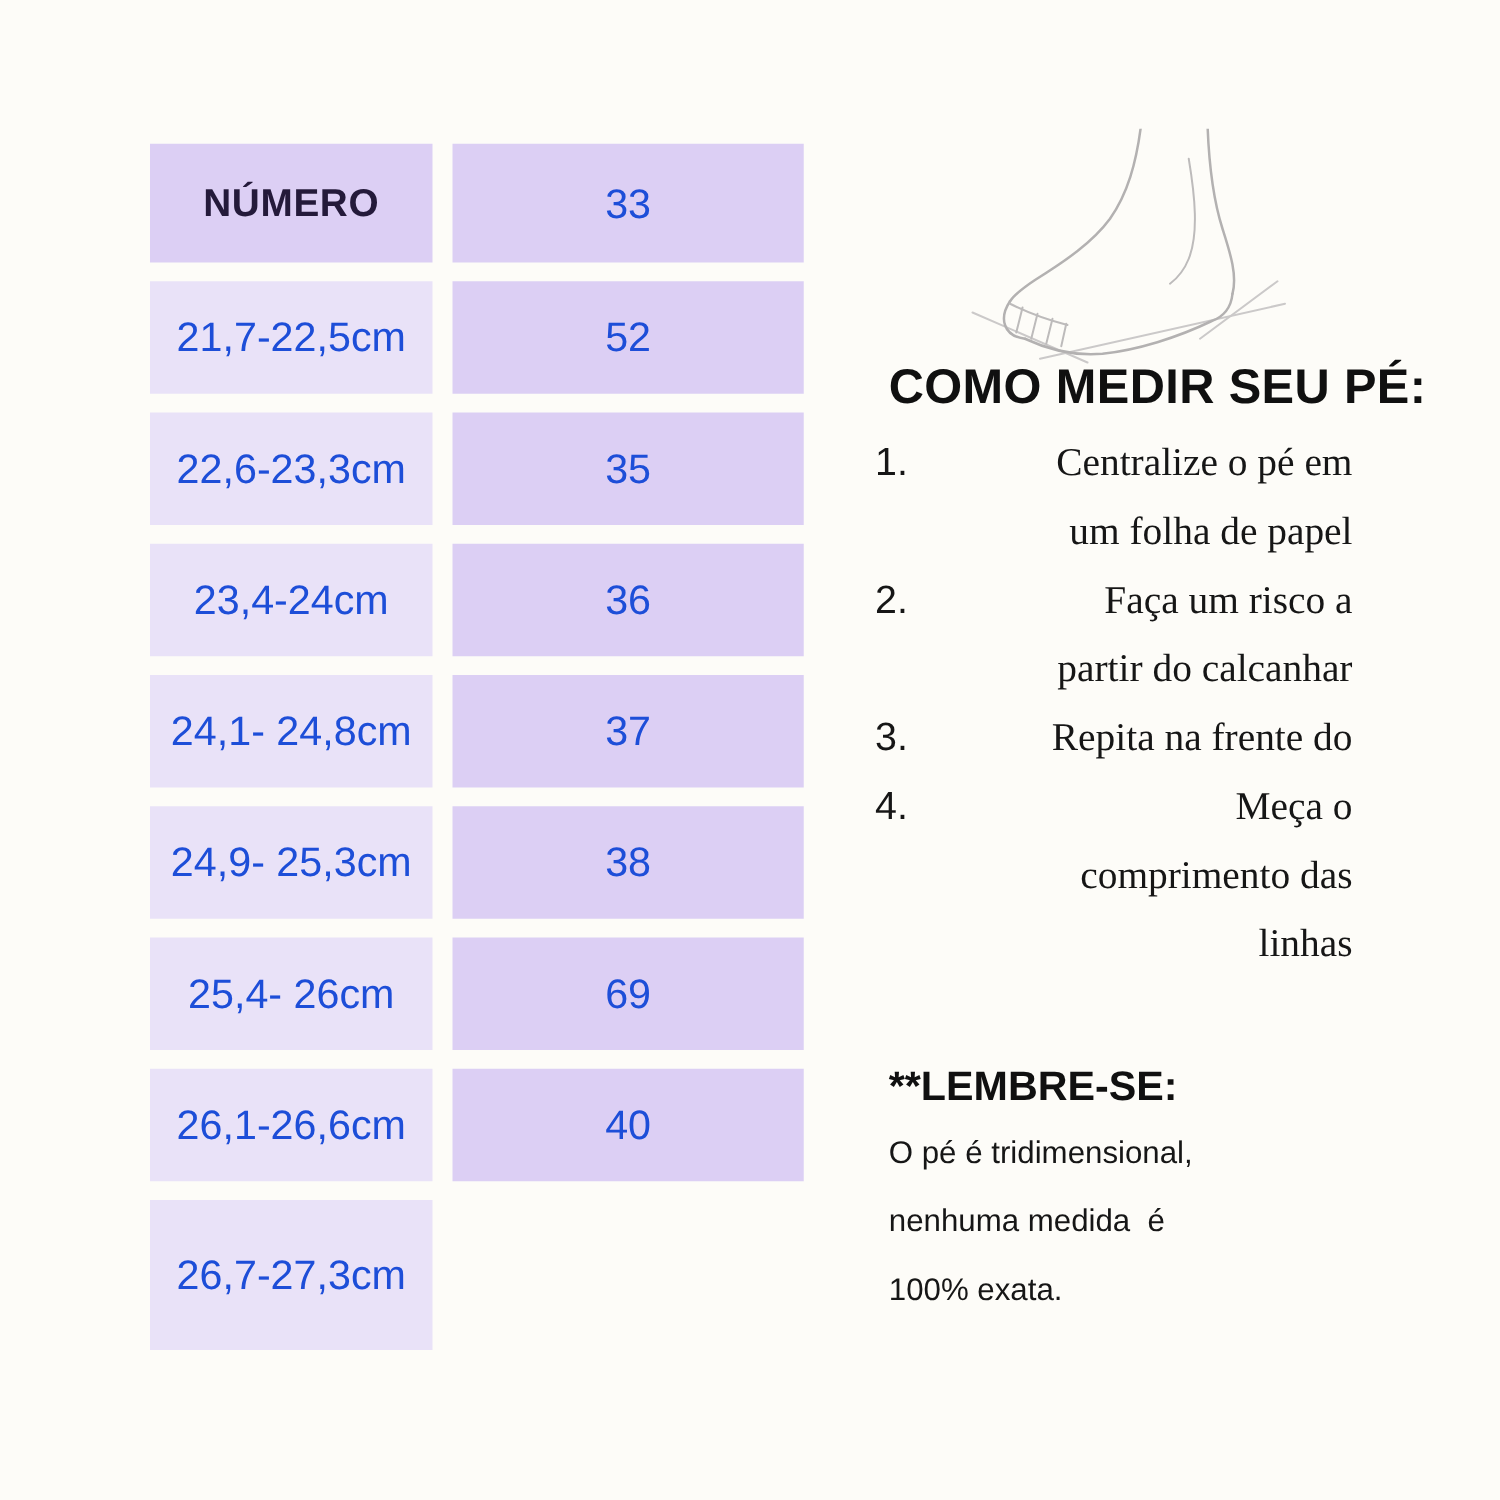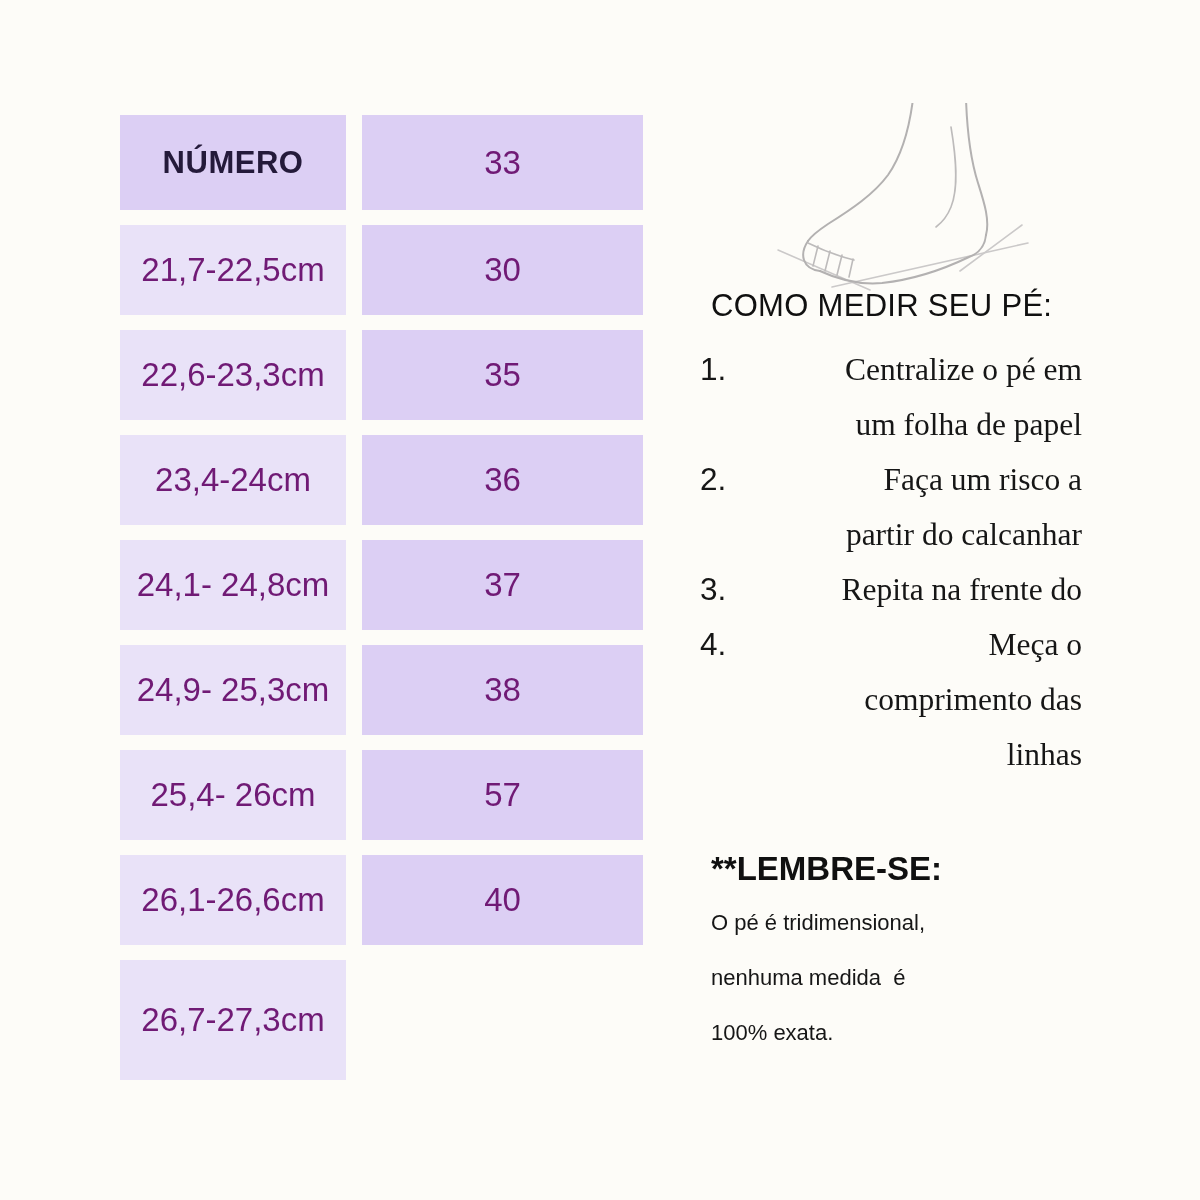--- a/index.html
+++ b/index.html
@@ -15,79 +15,79 @@
   
   .size-table {
     position:absolute; left:120px; top:115px;
     display:grid;
     grid-template-columns:226px 281px;
     grid-template-rows:95px repeat(7, 90px) 120px;
     column-gap:16px; row-gap:15px;
   }
   .cell {
     display:flex; align-items:center; justify-content:center;
-    font-size:33px; color:#701a75;
+    font-size:33px; color:#1d4ed8;
   }
   .cell.head {
     background:#ae8ce5;
     font-weight:700; font-size:31px; letter-spacing:0.5px;
     color:#241a3a;
   }
   .cell.c1 { background:#dccff4; }
   .cell.c2 { background:#e9e2f8; }
 
   
   .foot-svg { position:absolute; left:770px; top:103px; width:280px; height:190px; }
 
   
   .guide-title {
     position:absolute; left:711px; top:288px; margin:0;
-    font-size:31px; font-weight:400; letter-spacing:0.3px;
+    font-size:39px; font-weight:700; letter-spacing:0.3px;
     color:#101010; white-space:nowrap;
   }
   .steps {
     position:absolute; left:700px; top:342px; width:382px;
     margin:0; padding:0; list-style:none;
   }
   .step { display:flex; font-size:31.5px; line-height:55px; color:#161616; }
   .step-num { width:68px; text-align:left; }
   .step-text { flex:1; text-align:right; }
   .step-line { display:block;font-family:Liberation Serif, serif; }
 
   .reminder { position:absolute; left:711px; top:843px; width:380px; color:#161616; }
   .rem-title { font-size:33px; font-weight:800; line-height:52px; color:#101010; }
-  .rem-line { font-size:22px; line-height:55px; white-space:pre-wrap; }
+  .rem-line { font-size:25px; line-height:55px; white-space:pre-wrap; }
 </style>
 </head>
 <body>
 
 <div class="canvas">
 
   <div class="size-table">
     <div class="cell head c1">NÚMERO</div>
 
     <div class="cell c1">33</div>
     <div class="cell c2">21,7-22,5cm</div>
 
-    <div class="cell c1">30</div>
+    <div class="cell c1">52</div>
     <div class="cell c2">22,6-23,3cm</div>
 
     <div class="cell c1">35</div>
     <div class="cell c2">23,4-24cm</div>
 
     <div class="cell c1">36</div>
     <div class="cell c2">24,1- 24,8cm</div>
 
     <div class="cell c1">37</div>
     <div class="cell c2">24,9- 25,3cm</div>
 
     <div class="cell c1">38</div>
     <div class="cell c2">25,4- 26cm</div>
 
-    <div class="cell c1">57</div>
+    <div class="cell c1">69</div>
     <div class="cell c2">26,1-26,6cm</div>
 
     <div class="cell c1">40</div>
     <div class="cell c2">26,7-27,3cm</div>
   </div>
 
   <svg class="foot-svg" viewBox="0 0 280 190" fill="none" stroke-linecap="round" stroke-linejoin="round">
 
     <g stroke="#cbc9c9" stroke-width="1.6">
       <path d="M 8,147 L 100,187"></path>

